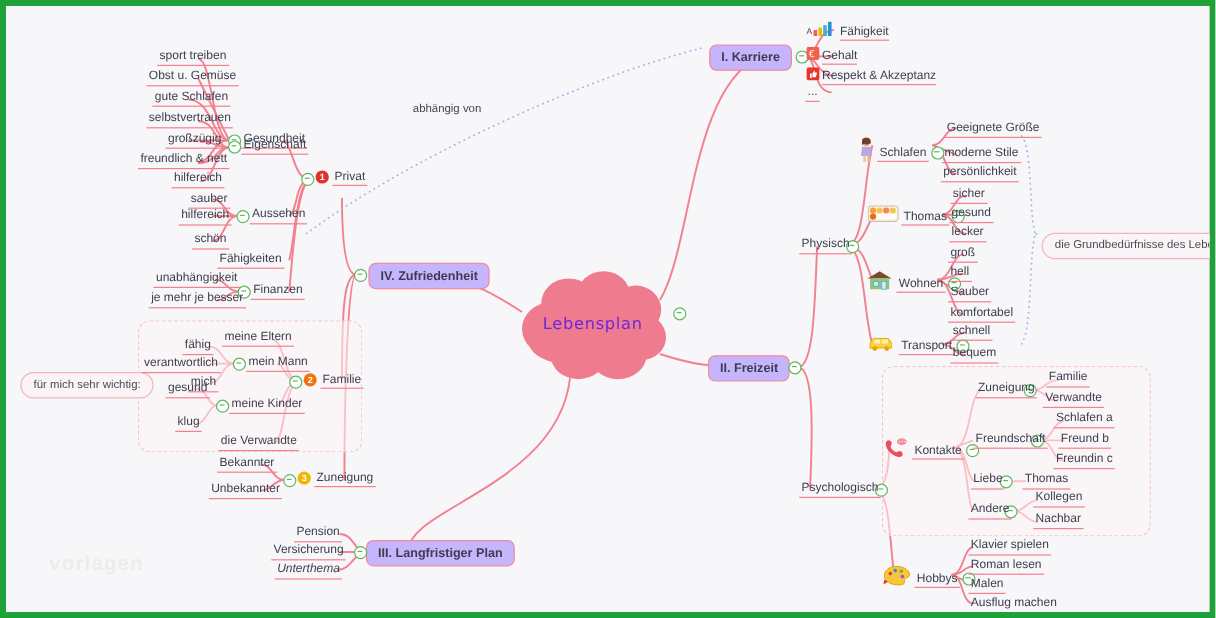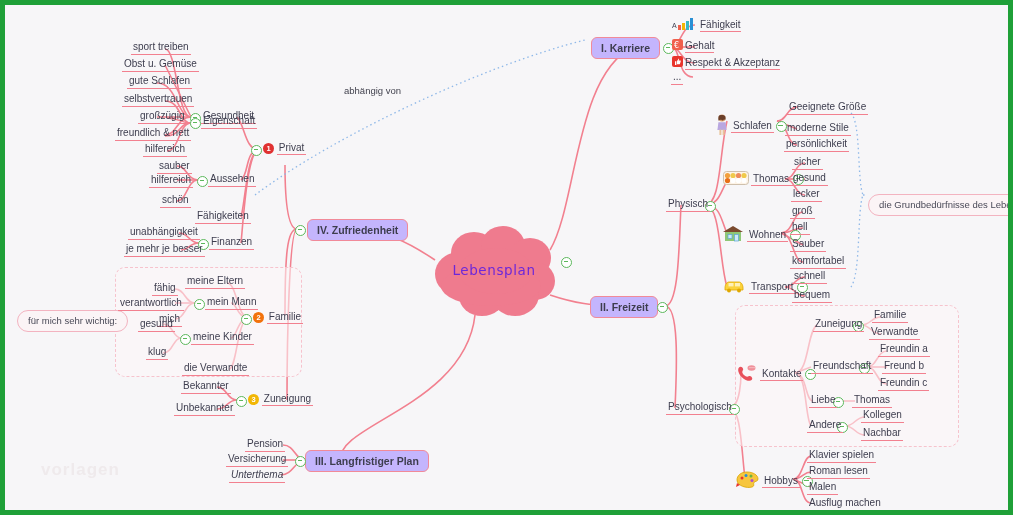--- a/index.html
+++ b/index.html
@@ -261,21 +261,21 @@
   <div class="node leaf" style="left:133px;top:105px;">großzügig</div>
   <div class="node leaf" style="left:110px;top:122px;">freundlich &amp; nett</div>
   <div class="node leaf" style="left:138px;top:138px;">hilfereich</div>
 
   <span class="node" style="left:192px;top:170px;"><span class="collapse"></span></span>
   <div class="node mid" style="left:203px;top:168px;">Aussehen</div>
   <div class="node leaf" style="left:152px;top:155px;">sauber</div>
   <div class="node leaf" style="left:144px;top:169px;">hilfereich</div>
   <div class="node leaf" style="left:155px;top:189px;">schön</div>
 
-  <div class="node mid" style="left:190px;top:205px;">Fähigkeiten</div>
+  <div class="node mid" style="left:176px;top:205px;">Fähigkeiten</div>
 
   <span class="node" style="left:193px;top:233px;"><span class="collapse"></span></span>
   <div class="node mid" style="left:204px;top:231px;">Finanzen</div>
   <div class="node leaf" style="left:123px;top:221px;">unabhängigkeit</div>
   <div class="node leaf" style="left:119px;top:238px;">je mehr je besser</div>
 
   <span class="node" style="left:236px;top:308px;"><span class="collapse"></span></span>
   <div class="node mid" style="left:246px;top:306px;border:none;">
     <span class="badge badge-2">2</span>
     <span style="border-bottom:1.4px solid #f2808f;padding:0 2px 1px 2px;">Familie</span>
@@ -387,21 +387,21 @@
     </span><span style="border-bottom:1.4px solid #f2808f;padding:0 2px 1px 2px;">Kontakte</span><span class="collapse" style="margin-left:2px;"></span>
   </div>
 
   <span class="node" style="left:848px;top:315px;"><span class="collapse"></span></span>
   <div class="node mid" style="left:808px;top:313px;">Zuneigung</div>
   <div class="node leaf" style="left:867px;top:304px;">Familie</div>
   <div class="node leaf" style="left:864px;top:321px;">Verwandte</div>
 
   <span class="node" style="left:854px;top:357px;"><span class="collapse"></span></span>
   <div class="node mid" style="left:806px;top:355px;">Freundschaft</div>
-  <div class="node leaf" style="left:873px;top:338px;">Freundin a</div>
+  <div class="node leaf" style="left:873px;top:338px;">Schlafen a</div>
   <div class="node leaf" style="left:877px;top:355px;">Freund b</div>
   <div class="node leaf" style="left:873px;top:372px;">Freundin c</div>
 
   <span class="node" style="left:828px;top:391px;"><span class="collapse"></span></span>
   <div class="node mid" style="left:804px;top:389px;">Liebe</div>
   <div class="node leaf" style="left:847px;top:389px;">Thomas</div>
 
   <span class="node" style="left:832px;top:416px;"><span class="collapse"></span></span>
   <div class="node mid" style="left:802px;top:414px;">Andere</div>
   <div class="node leaf" style="left:856px;top:404px;">Kollegen</div>

